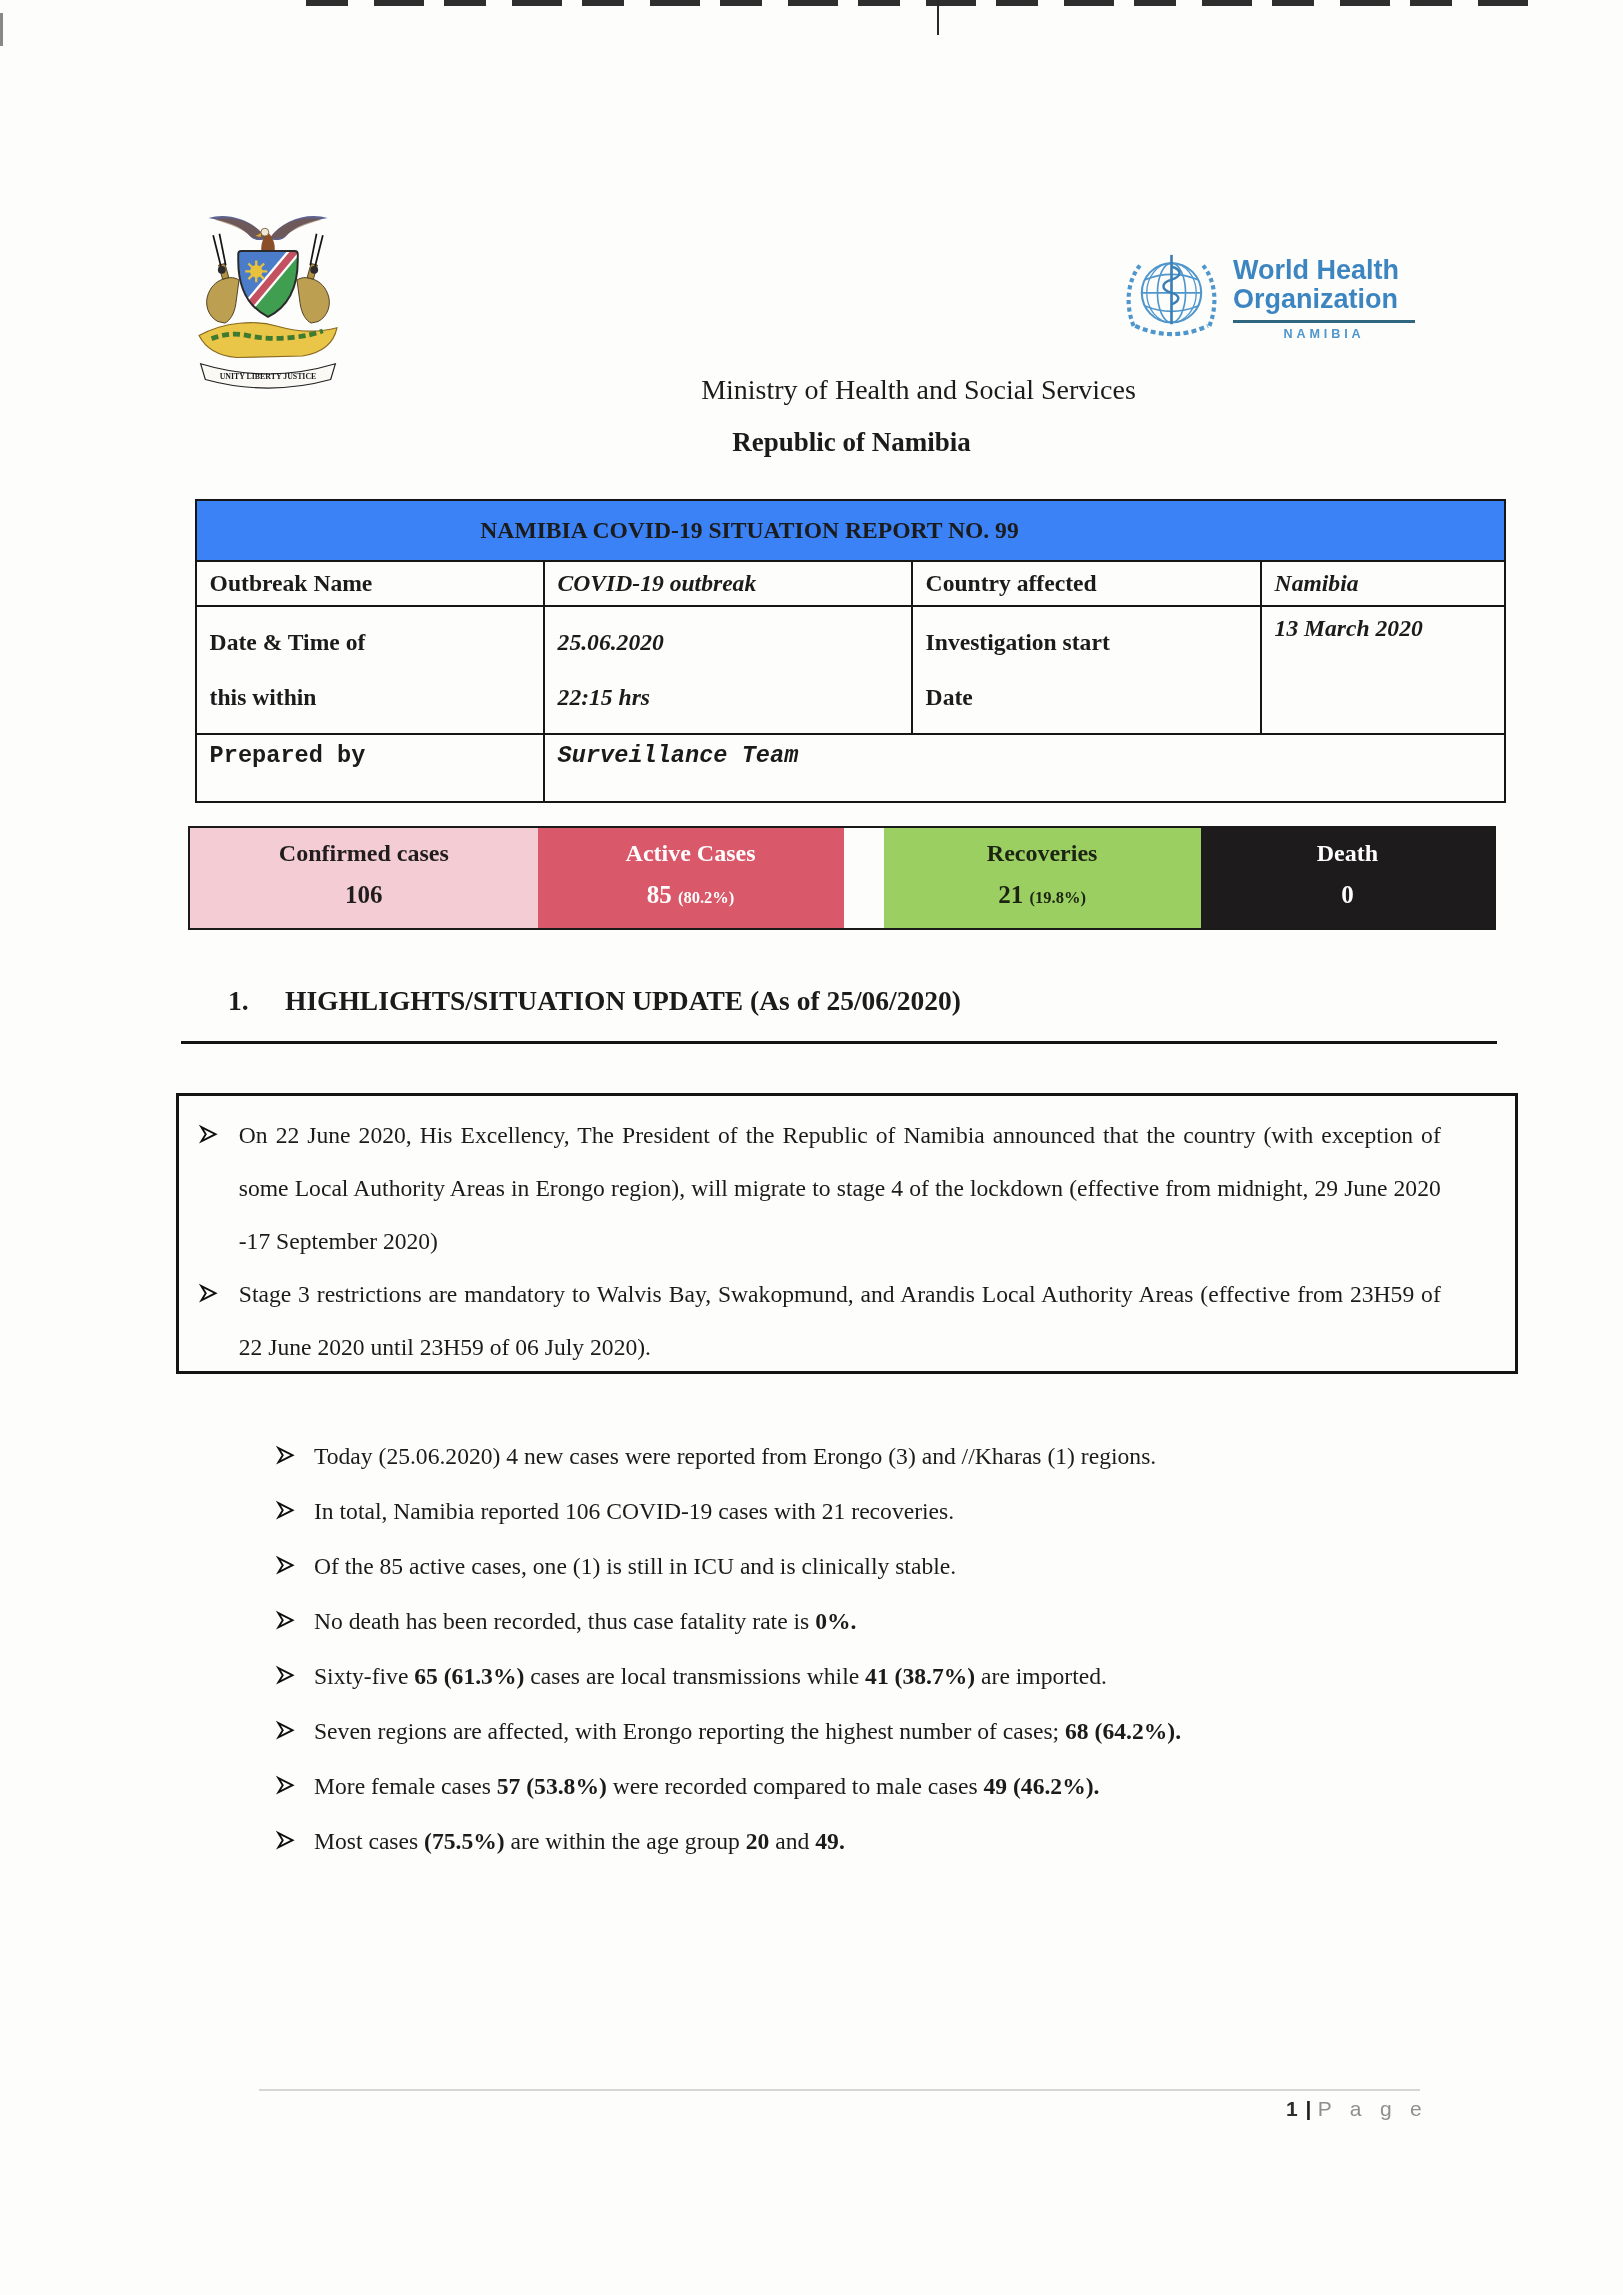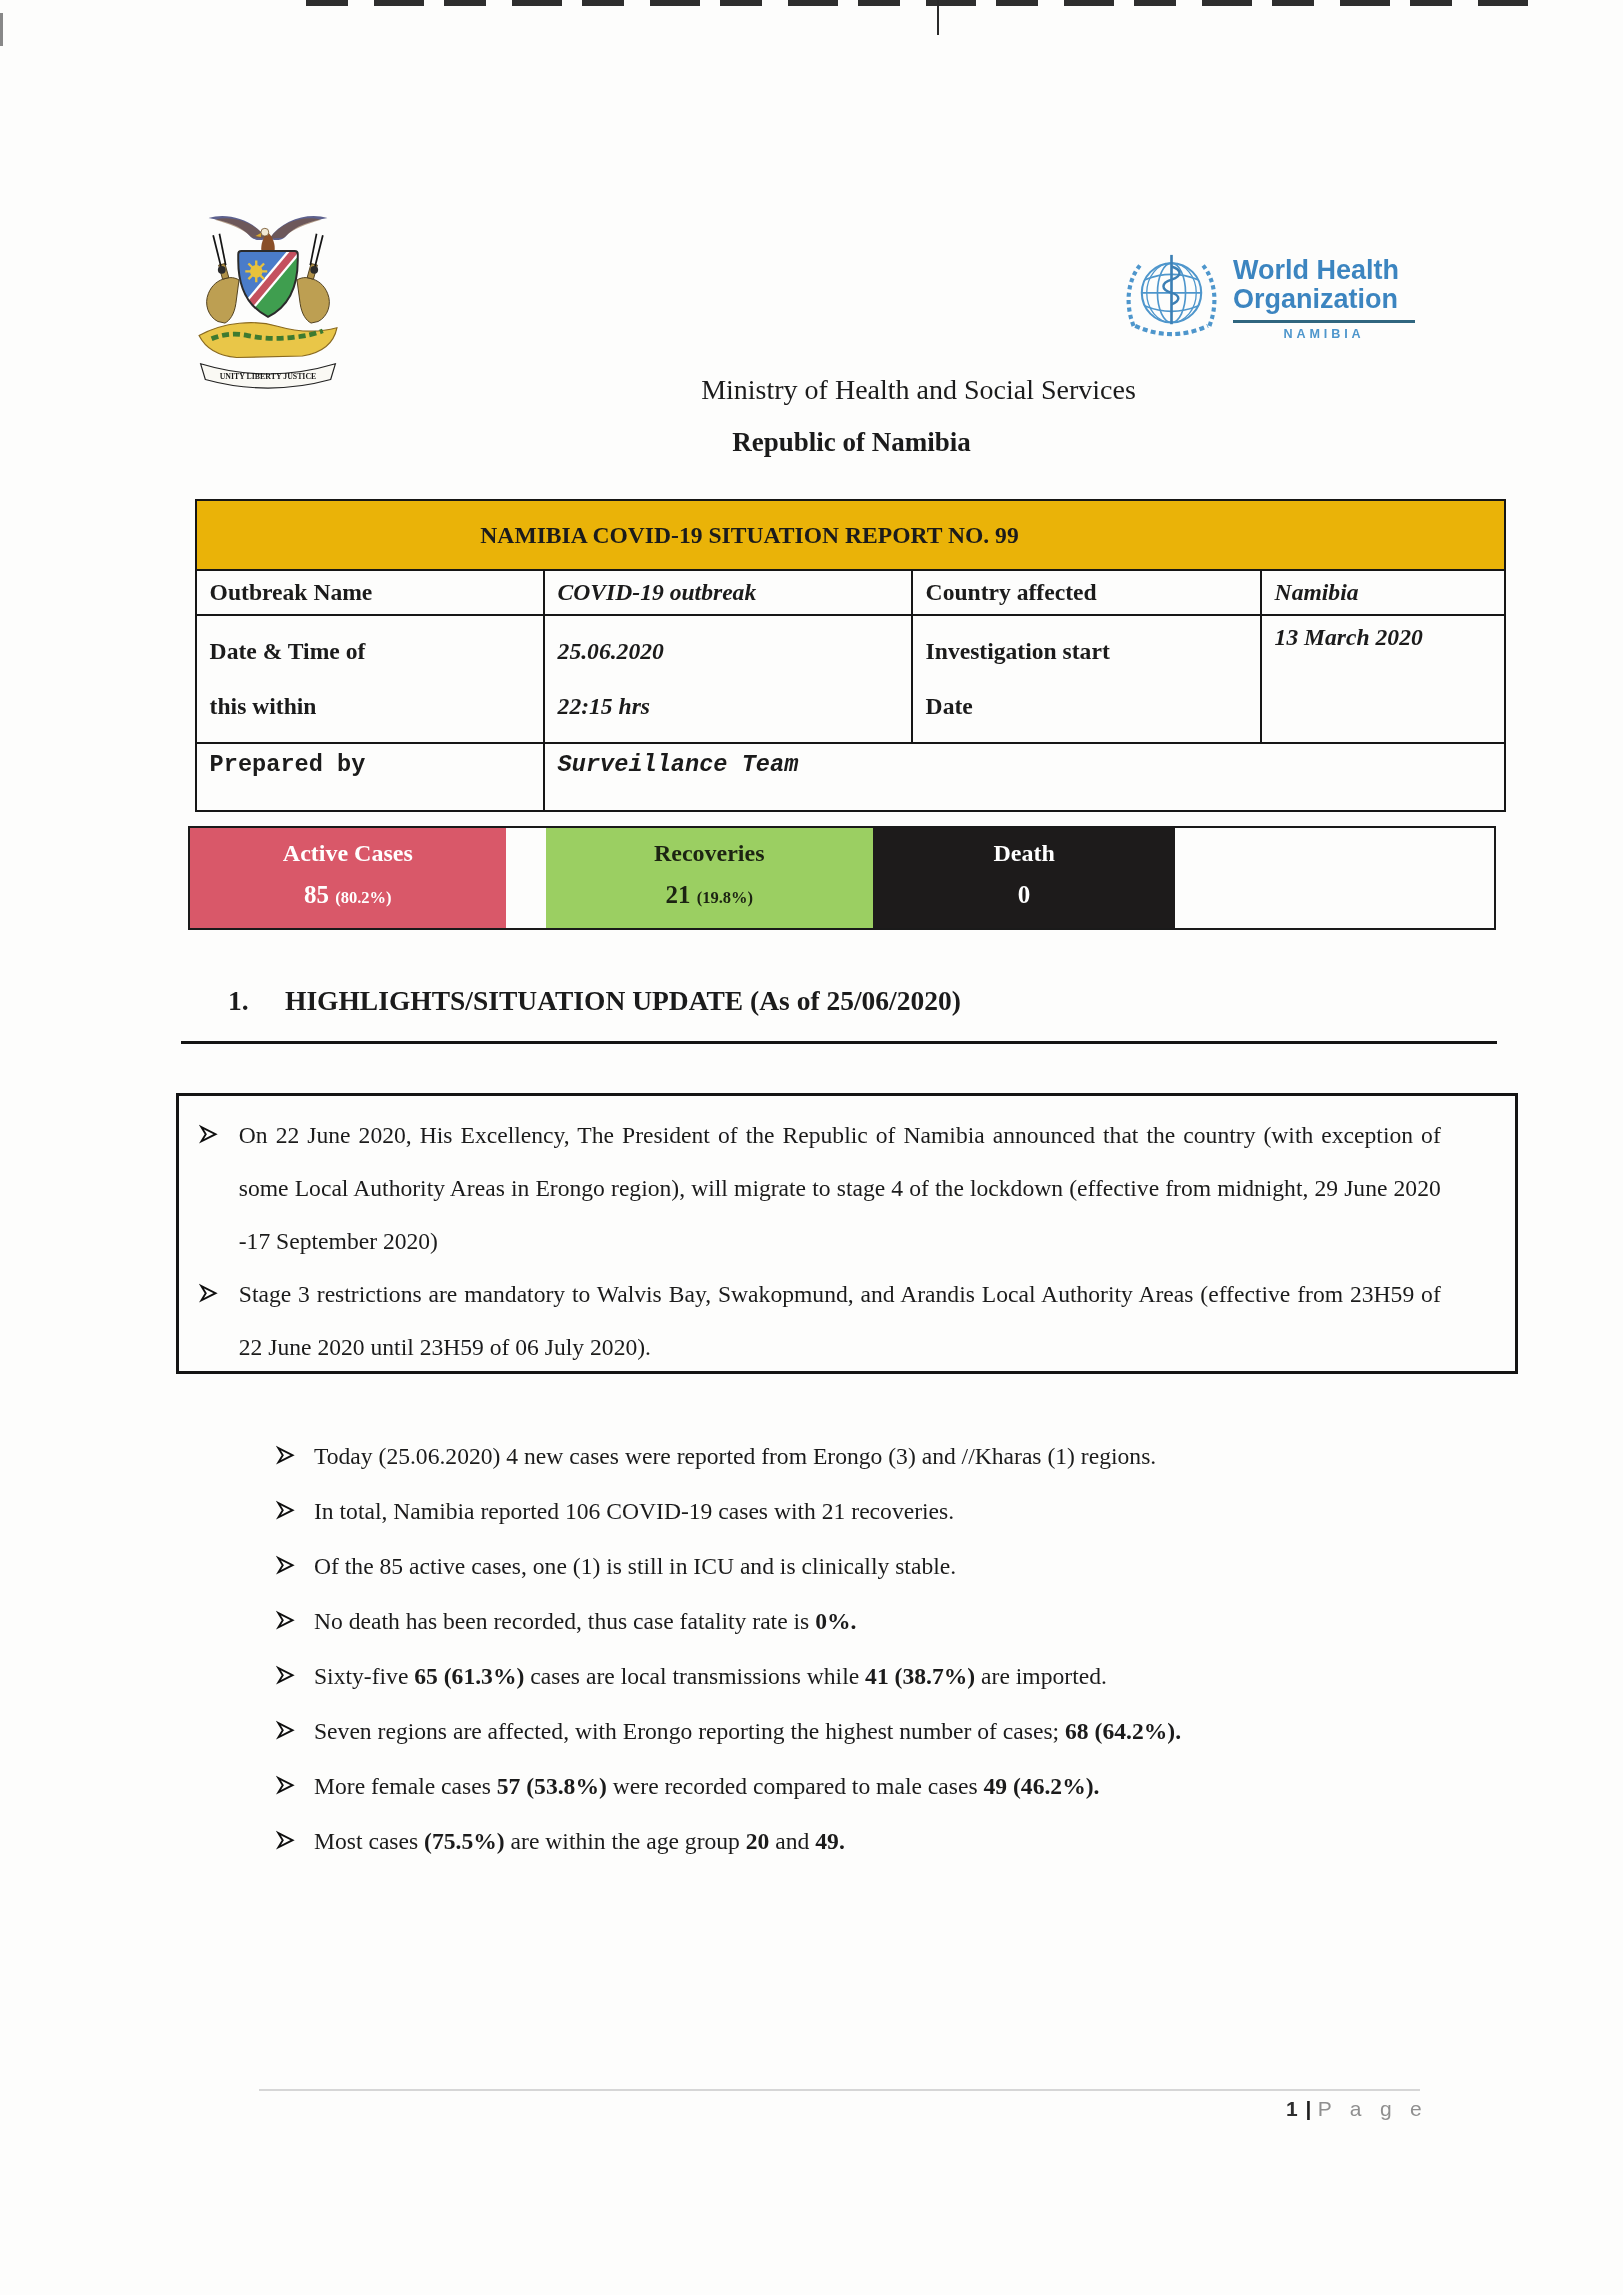--- a/index.html
+++ b/index.html
@@ -32,22 +32,22 @@
   .who-rule { width:182px; height:3.1px; background:#30667f; margin-top:6.3px; }
   .who-country { width:182px; text-align:center; font-size:12.6px; letter-spacing:3.9px;
     color:#4e96cc; font-weight:bold; margin-top:3.9px; }
 
   
   .report-table { position:absolute; left:195px; top:499px; width:1309px;
     border-collapse:collapse; table-layout:fixed; }
   .report-table td { border:2.4px solid #161616; vertical-align:top;
     padding:7.9px 12.6px; font-weight:bold; font-size:23.6px; }
   .report-table td.i { font-style:italic; }
-  .tbl-head { background:#eab308; text-align:center; vertical-align:middle !important;
-    font-size:26px; height:70px; padding:0 !important;margin-top:13px; }
+  .tbl-head { background:#3b82f6; text-align:center; vertical-align:middle !important;
+    font-size:26px; height:61px; padding:0 !important;margin-top:13px; }
   .tbl-head span { display:inline-block; transform:translateX(-101px); }
   .cell-2line div { line-height:55px; }
   .row-tall td { height:115px; }
   .row-short td { height:68px;font-family:Liberation Mono, monospace; }
 
   
   .stat-band { position:absolute; left:188px; top:826px; width:1308px; height:104px;
     display:flex; border:2.4px solid #1a1a1a; }
   .stat-box { height:100%; text-align:center; padding-top:11.8px; }
   .stat-box .stat-label { font-size:24px; font-weight:bold; }
@@ -210,20 +210,24 @@
       <td class="i">13 March 2020</td>
     </tr>
     <tr class="row-short">
       <td>Prepared by</td>
       <td class="i" colspan="3">Surveillance Team</td>
     </tr>
   </tbody>
     </table>
 
   <div class="stat-band">
+    <div class="stat-box sb0" style="background: rgb(243, 205, 211); color: rgb(33, 29, 30);">
+      <div class="stat-label">Confirmed cases</div>
+      <div class="stat-value"><span>106</span></div>
+    </div>
     <div class="stat-box sb1" style="background: rgb(217, 88, 105); color: #ffffff;">
       <div class="stat-label">Active Cases</div>
       <div class="stat-value"><span>85</span>
         <span class="stat-pct">(80.2%)</span></div>
     </div>
     <div class="stat-box sb2" style="background: rgb(155, 207, 98); color: rgb(28, 36, 18); margin-left: 40px;">
       <div class="stat-label">Recoveries</div>
       <div class="stat-value"><span>21</span>
         <span class="stat-pct">(19.8%)</span></div>
     </div>

